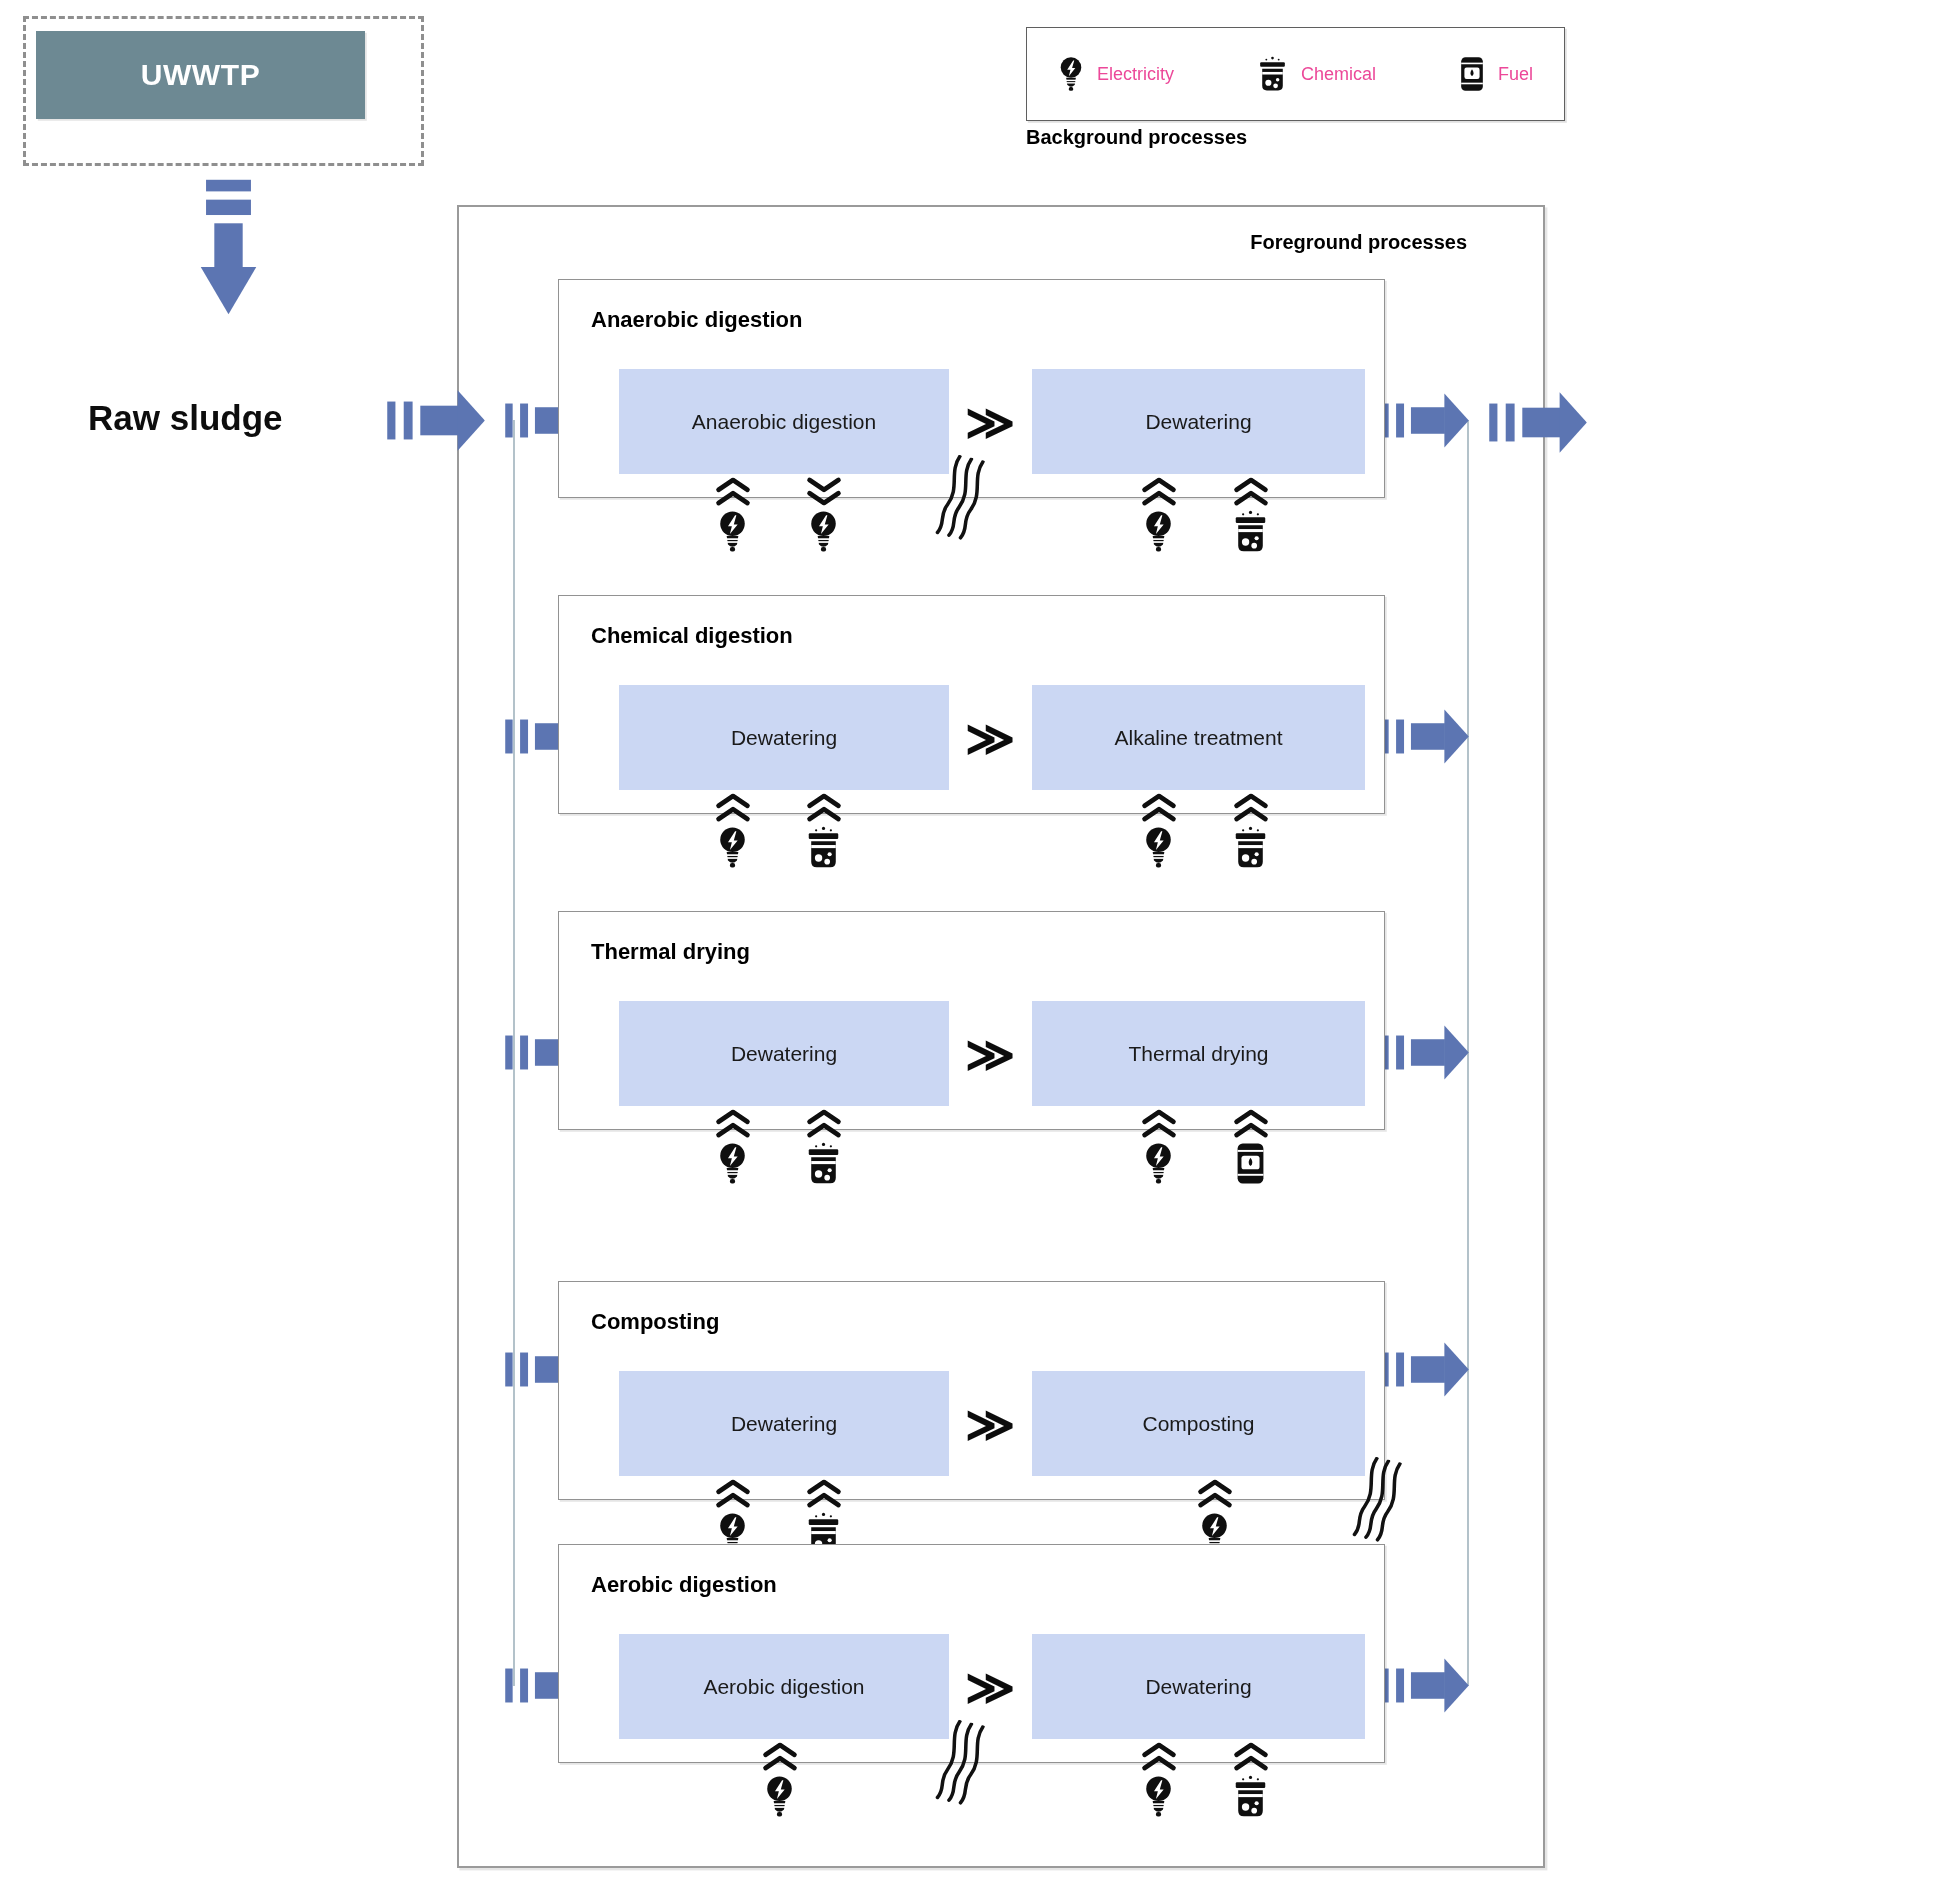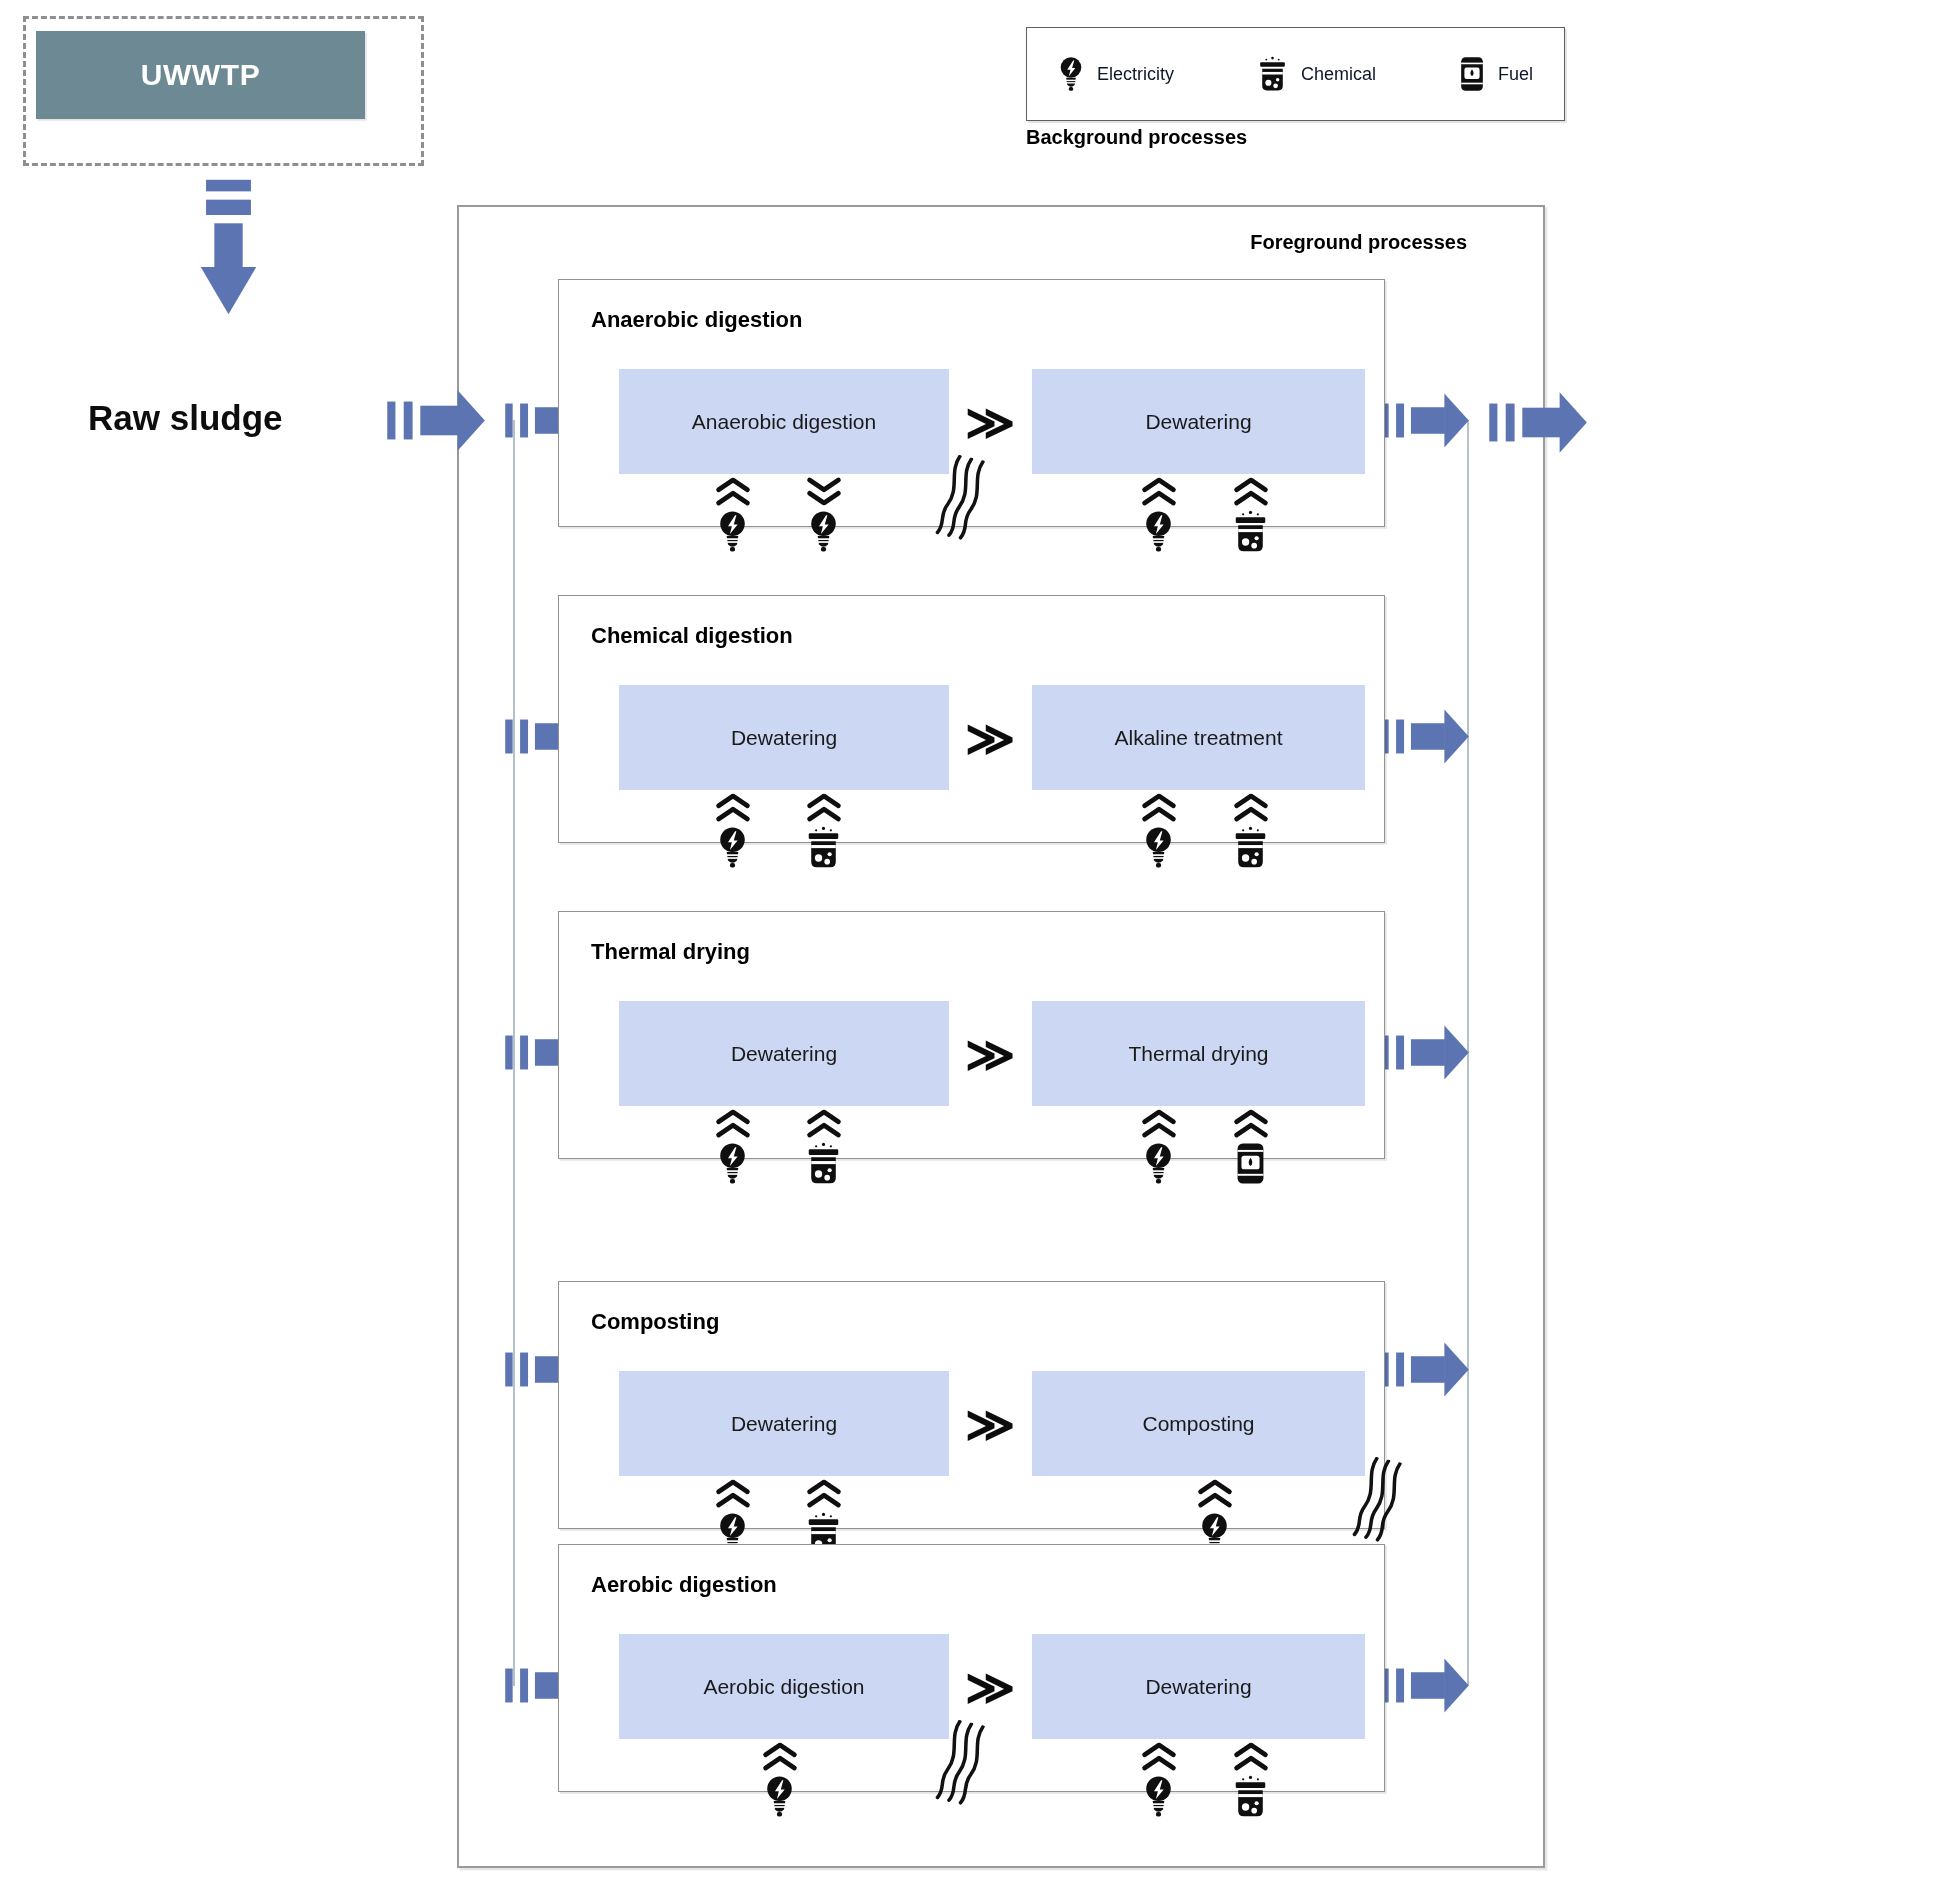--- a/index.html
+++ b/index.html
@@ -34,21 +34,21 @@
   
   #legend{
     position:absolute;left:1026px;top:27px;width:539px;height:94px;
     border:1.8px solid #5f5f5f;background:#ffffff;
     box-shadow:1.8px 1.8px 0 rgba(0,0,0,0.12);
     box-sizing:border-box;
     display:flex;align-items:center;justify-content:space-between;
     padding:0 31px;
   }
   .legItem{display:flex;align-items:center;gap:13px;}
-  .legItem .lbl{font-size:18px;color:#0f172a;font-weight:500;}
+  .legItem .lbl{font-size:18px;color:#ec4899;font-weight:500;}
   #legendTitle{
     position:absolute;left:1026px;top:126px;width:539px;
     text-align:left;font-size:20px;font-weight:bold;color:#000;
   }
   
   #outerBox{
     position:absolute;left:457px;top:205px;width:1088px;height:1663px;
     border:2.4px solid #9a9a9a;background:#ffffff;
     box-sizing:border-box;
     box-shadow:2.4px 2.4px 0 rgba(0,0,0,0.10);
@@ -56,21 +56,21 @@
   #fgTitle{
     position:absolute;right:76px;top:24px;
     font-size:20px;font-weight:bold;color:#000;
   }
   
   .thinline{position:absolute;width:2.4px;background:#b3c2ca;}
   #distLine{left:513px;top:420px;height:1266px;}
   #collLine{left:1467px;top:420px;height:1266px;}
   
   .group{
-    position:absolute;left:558px;width:827px;height:248px;
+    position:absolute;left:558px;width:827px;height:219px;
     border:1.8px solid #929292;background:#ffffff;
     box-sizing:border-box;
     box-shadow:1.8px 1.8px 0 rgba(0,0,0,0.10);
   }
   .gtitle{
     position:absolute;left:32px;top:27px;
     font-size:22px;font-weight:bold;color:#000;
   }
   .pbox{
     position:absolute;top:89px;height:105px;

